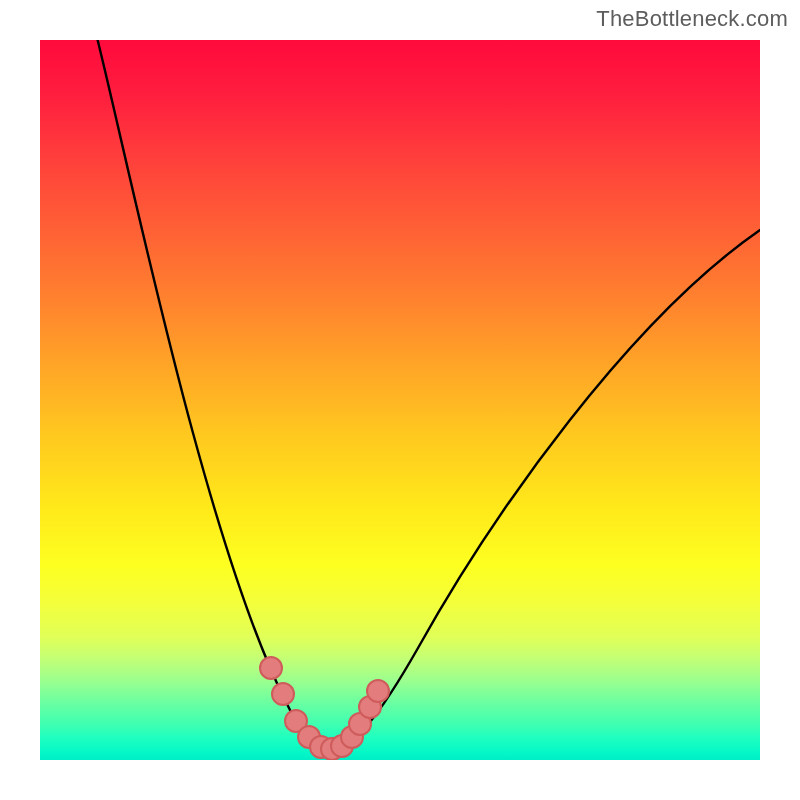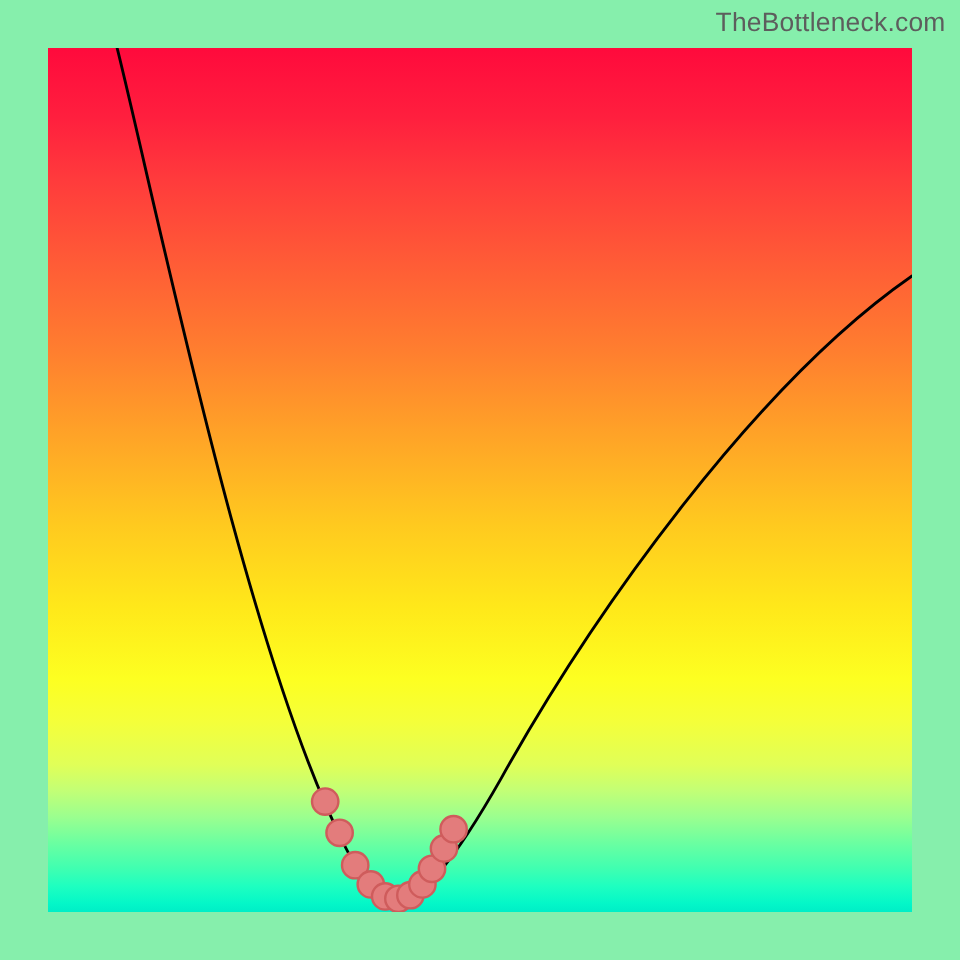--- a/index.html
+++ b/index.html
@@ -10,21 +10,21 @@
     background: #000000;
     overflow: hidden;
     font-family: Arial, Helvetica, sans-serif;
   }
   .frame {
     position: absolute;
     left: 0;
     top: 0;
     width: 800px;
     height: 800px;
-    background: #86efac;
+    background: #ffffff;
     text-align: right;
   }
   .plot-area {
     position: absolute;
     left: 40px;
     top: 40px;
     width: 720px;
     height: 720px;
     overflow: hidden;
   }

